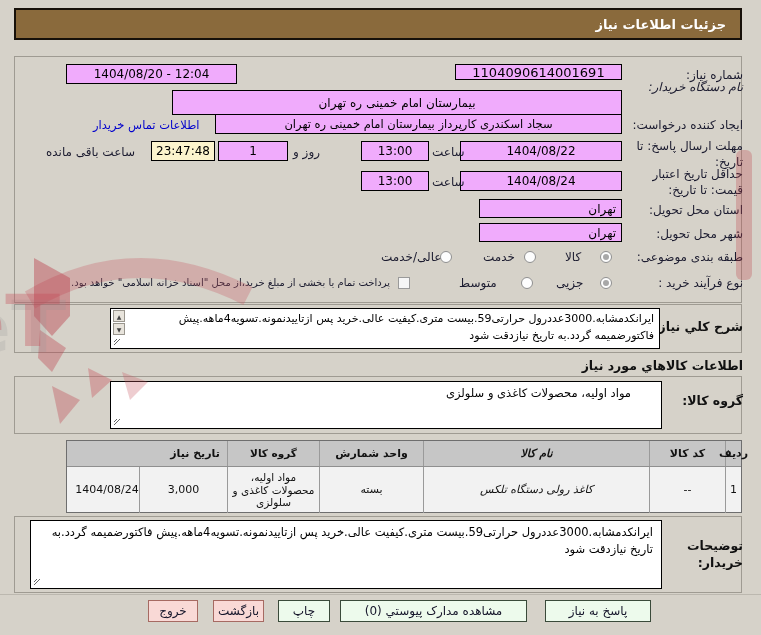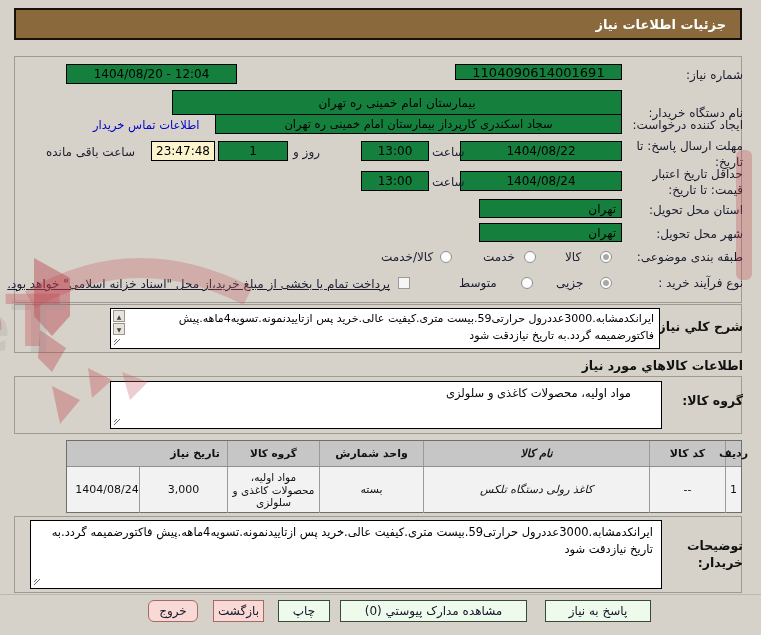--- a/index.html
+++ b/index.html
@@ -4,21 +4,21 @@
 <style>
   html,body{margin:0;padding:0;}
   body{width:761px;height:635px;background:#d6d2c9;font-family:"DejaVu Sans","Liberation Sans",sans-serif;overflow:hidden;}
   .page{position:relative;width:761px;height:635px;direction:rtl;color:#1c1c30;font-size:12px;}
   .titlebar{position:absolute;top:8px;left:14px;width:728px;height:32px;background:#8a6a3c;border:2px solid #17110a;
             color:#ffffff;font-weight:bold;font-size:13px;display:flex;align-items:center;padding-right:14px;box-sizing:border-box;}
   .gbox{position:absolute;border:1px solid #9f9b92;box-sizing:border-box;background:transparent;}
   .lbl{position:absolute;white-space:nowrap;color:#1c1c30;}
   .lblwrap{position:absolute;color:#1c1c30;text-align:right;line-height:1.35;}
   .b{font-weight:bold;color:#111;}
-  .inp{position:absolute;background:#15803d;border:1px solid #000;box-sizing:border-box;display:flex;align-items:center;
+  .inp{position:absolute;background:#f0abfc;border:1px solid #000;box-sizing:border-box;display:flex;align-items:center;
        justify-content:center;font-size:12px;color:#000;direction:ltr;}
   .inp.rtl{direction:rtl;justify-content:flex-start;padding-right:5px;}
   .inp.ctr{justify-content:center;padding-right:0;}
   .yellow{background:#fcf4cd;}
   .link{position:absolute;color:#0000cc;font-size:11.5px;white-space:nowrap;cursor:pointer;}
   .radio{position:absolute;width:12px;height:12px;border-radius:50%;border:1px solid #8f8f8f;background:#fdfdfd;box-sizing:border-box;}
   .radio.sel::after{content:"";position:absolute;top:2px;left:2px;width:6px;height:6px;border-radius:50%;background:#a8a8a8;}
   .checkbox{position:absolute;width:12px;height:12px;border:1px solid #9a9a9a;background:#f6f6f6;box-sizing:border-box;}
   .tarea{position:absolute;background:#fff;border:1px solid #000;box-sizing:border-box;font-size:11px;line-height:1.5;
          color:#000;text-align:right;overflow:hidden;}
@@ -48,21 +48,21 @@
 <div class="page">
 
   <div class="titlebar">جزئیات اطلاعات نیاز</div>
 
   <div class="gbox" style="top:56px;left:14px;width:728px;height:247px;"></div>
 
   <div class="lbl" style="top:68px;right:18px;">شماره نیاز:</div>
   <div class="inp ctr" style="top:64px;left:455px;width:167px;height:16px;font-size:13px;">1104090614001691</div>
   <div class="inp ctr" style="top:64px;left:66px;width:171px;height:20px;">1404/08/20 - 12:04</div>
 
-  <div class="lbl" style="top:106px;right:18px;">نام دستگاه خریدار:</div>
+  <div class="lbl" style="top:80px;right:18px;font-style:italic;">نام دستگاه خریدار:</div>
   <div class="inp rtl ctr" style="top:90px;left:172px;width:450px;height:25px;">بیمارستان امام خمینی ره  تهران</div>
 
   <div class="lbl" style="top:118px;right:18px;">ایجاد کننده درخواست:</div>
   <div class="inp rtl ctr" style="top:114px;left:215px;width:407px;height:20px;font-size:11.5px;">سجاد اسکندری کارپرداز بیمارستان امام خمینی ره  تهران</div>
   <div class="link" style="top:118px;left:93px;">اطلاعات تماس خریدار</div>
 
   <div class="lblwrap" style="top:138px;right:18px;width:108px;">مهلت ارسال پاسخ: تا تاریخ:</div>
   <div class="inp ctr" style="top:141px;left:460px;width:162px;height:20px;">1404/08/22</div>
   <div class="lbl" style="top:145px;left:432px;">ساعت</div>
   <div class="inp ctr" style="top:141px;left:361px;width:68px;height:20px;">13:00</div>
@@ -80,29 +80,29 @@
   <div class="inp rtl" style="top:199px;left:479px;width:143px;height:19px;">تهران</div>
   <div class="lbl" style="top:227px;right:18px;">شهر محل تحویل:</div>
   <div class="inp rtl" style="top:223px;left:479px;width:143px;height:19px;">تهران</div>
 
   <div class="lbl" style="top:250px;right:18px;">طبقه بندی موضوعی:</div>
   <div class="radio sel" style="top:251px;left:600px;"></div>
   <div class="lbl" style="top:250px;left:565px;">کالا</div>
   <div class="radio" style="top:251px;left:524px;"></div>
   <div class="lbl" style="top:250px;left:483px;">خدمت</div>
   <div class="radio" style="top:251px;left:440px;"></div>
-  <div class="lbl" style="top:250px;left:381px;">کالا/خدمت</div>
+  <div class="lbl" style="top:250px;left:381px;">عالی/خدمت</div>
 
   <div class="lbl" style="top:276px;right:18px;">نوع فرآیند خرید :</div>
   <div class="radio sel" style="top:277px;left:600px;"></div>
   <div class="lbl" style="top:276px;left:556px;">جزیی</div>
   <div class="radio" style="top:277px;left:521px;"></div>
   <div class="lbl" style="top:276px;left:459px;">متوسط</div>
   <div class="checkbox" style="top:277px;left:398px;"></div>
-  <div class="lbl" style="top:277px;left:40px;width:350px;font-size:12px;text-align:right;text-decoration:underline;">پرداخت تمام یا بخشی از مبلغ خرید،از محل "اسناد خزانه اسلامی" خواهد بود.</div>
+  <div class="lbl" style="top:277px;left:40px;width:350px;font-size:10px;text-align:right;">پرداخت تمام یا بخشی از مبلغ خرید،از محل "اسناد خزانه اسلامی" خواهد بود.</div>
 
   <div class="gbox" style="top:304px;left:14px;width:728px;height:49px;"></div>
   <div class="lbl b" style="top:319px;right:18px;font-size:12.5px;">شرح کلي نیاز:</div>
   <div class="tarea" style="top:308px;left:110px;width:550px;height:41px;">
     <span class="txt">ایرانکدمشابه.3000عددرول حرارتی59.بیست متری.کیفیت عالی.خرید پس ازتاییدنمونه.تسویه4ماهه.پیش فاکتورضمیمه گردد.به تاریخ نیازدقت شود</span>
     <span class="scrollstrip">
       <span class="sbtn">▲</span>
       <span class="sbtn">▼</span>
     </span>
     <svg class="grip" viewBox="0 0 8 8">
@@ -151,21 +151,21 @@
         <path d="M1 7 L7 1" stroke="#666" stroke-width="1" fill="none"></path>
         <path d="M1 4 L4 1" stroke="#666" stroke-width="1" fill="none"></path>
       </svg>
   </div>
 
   <div class="sep"></div>
   <div class="btn green" style="left:545px;width:106px;">پاسخ به نیاز</div>
   <div class="btn green" style="left:340px;width:187px;">مشاهده مدارک پیوستي (0)</div>
   <div class="btn green" style="left:278px;width:52px;">چاپ</div>
   <div class="btn pink" style="left:213px;width:51px;">بازگشت</div>
-  <div class="btn pink" style="left:148px;width:50px;border-radius:6px;">خروج</div>
+  <div class="btn pink" style="left:148px;width:50px;">خروج</div>
 
   <svg class="watermark" viewBox="0 0 761 635">
     <g>
       <path d="M30 300 Q 135 238 248 296" stroke="rgba(200,90,100,0.30)" stroke-width="20" fill="none"></path>
       <path d="M34 258 L70 278 L70 316 L52 336 L34 316 Z" fill="rgba(185,45,60,0.38)"></path>
       <path d="M40 330 L66 348 L52 372 L38 358 Z" fill="rgba(185,45,60,0.32)"></path>
       <path d="M88 368 L112 380 L92 398 Z" fill="rgba(200,90,100,0.40)"></path>
       <path d="M122 372 L148 382 L130 400 Z" fill="rgba(200,90,100,0.30)"></path>
       <path d="M52 386 L80 400 L60 424 Z" fill="rgba(185,45,60,0.30)"></path>
       <rect x="736" y="150" width="16" height="130" rx="6" fill="rgba(190,60,70,0.28)"></rect>

